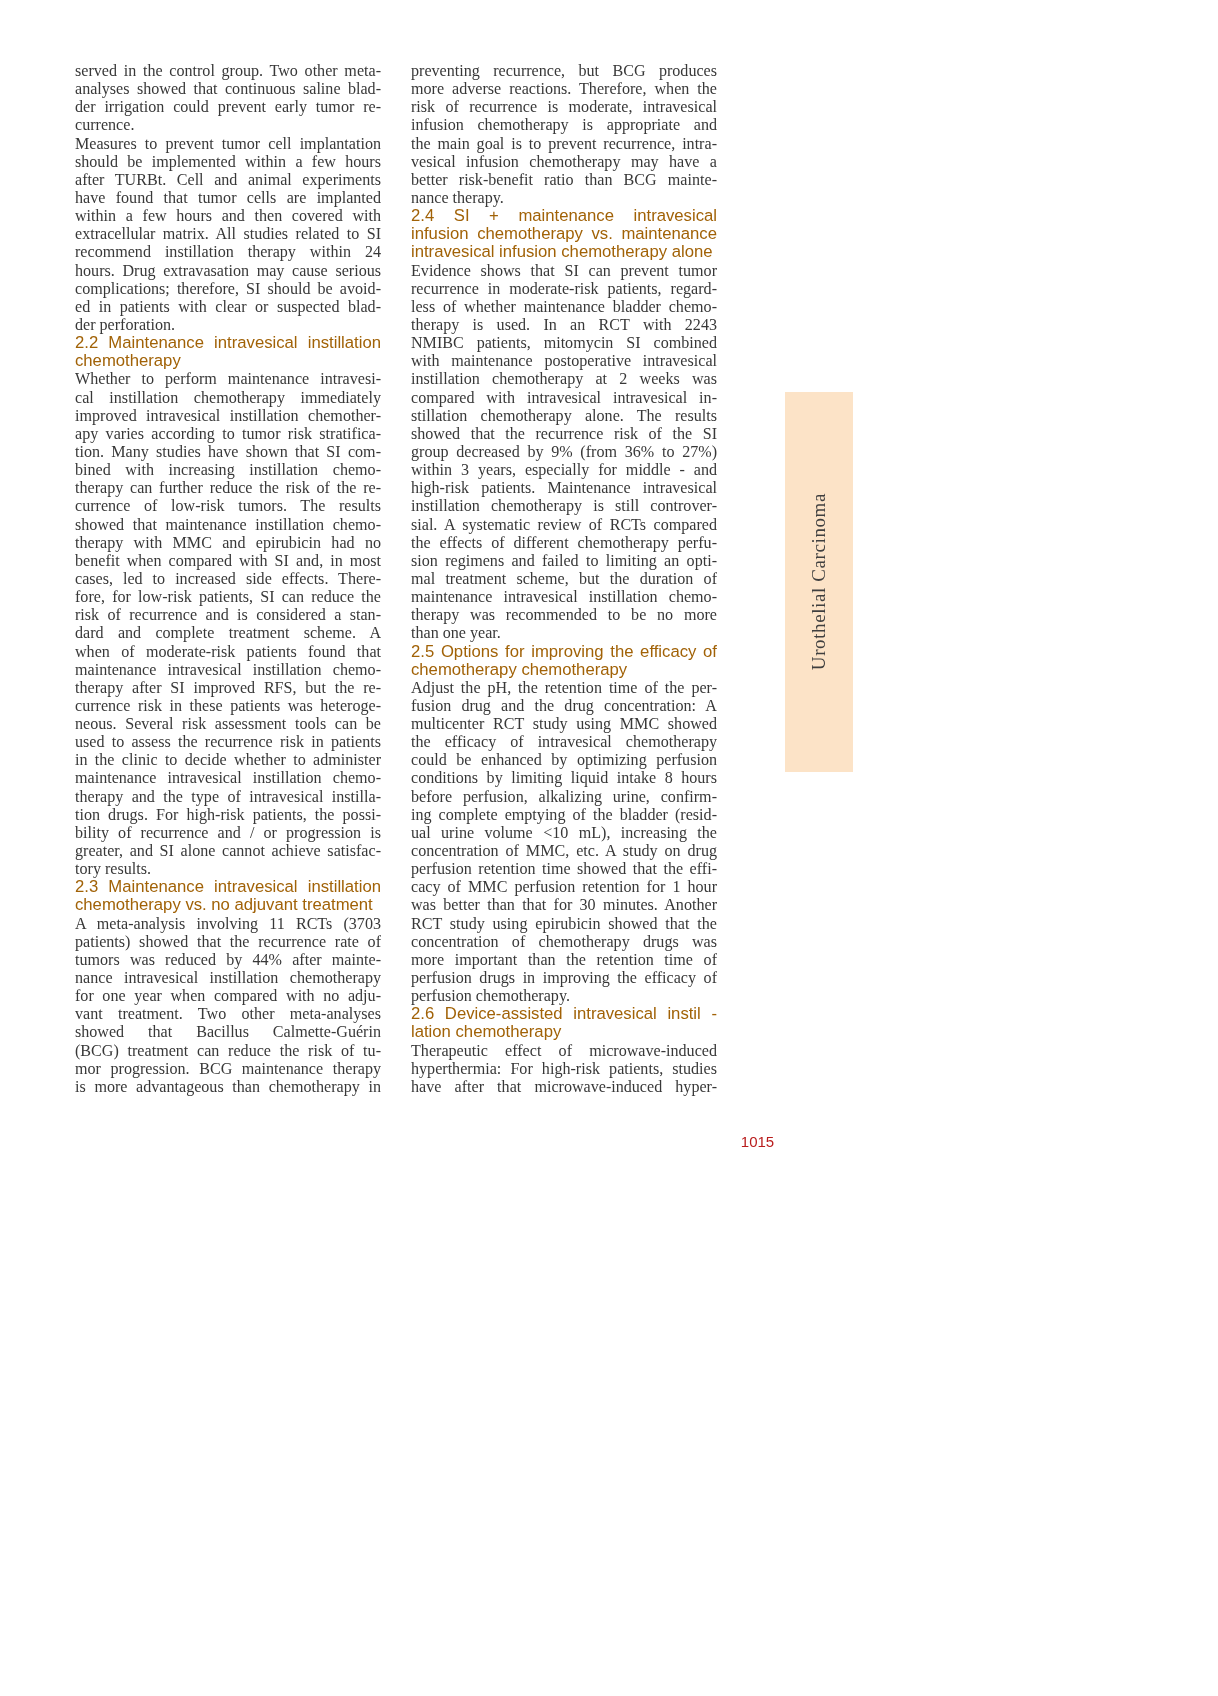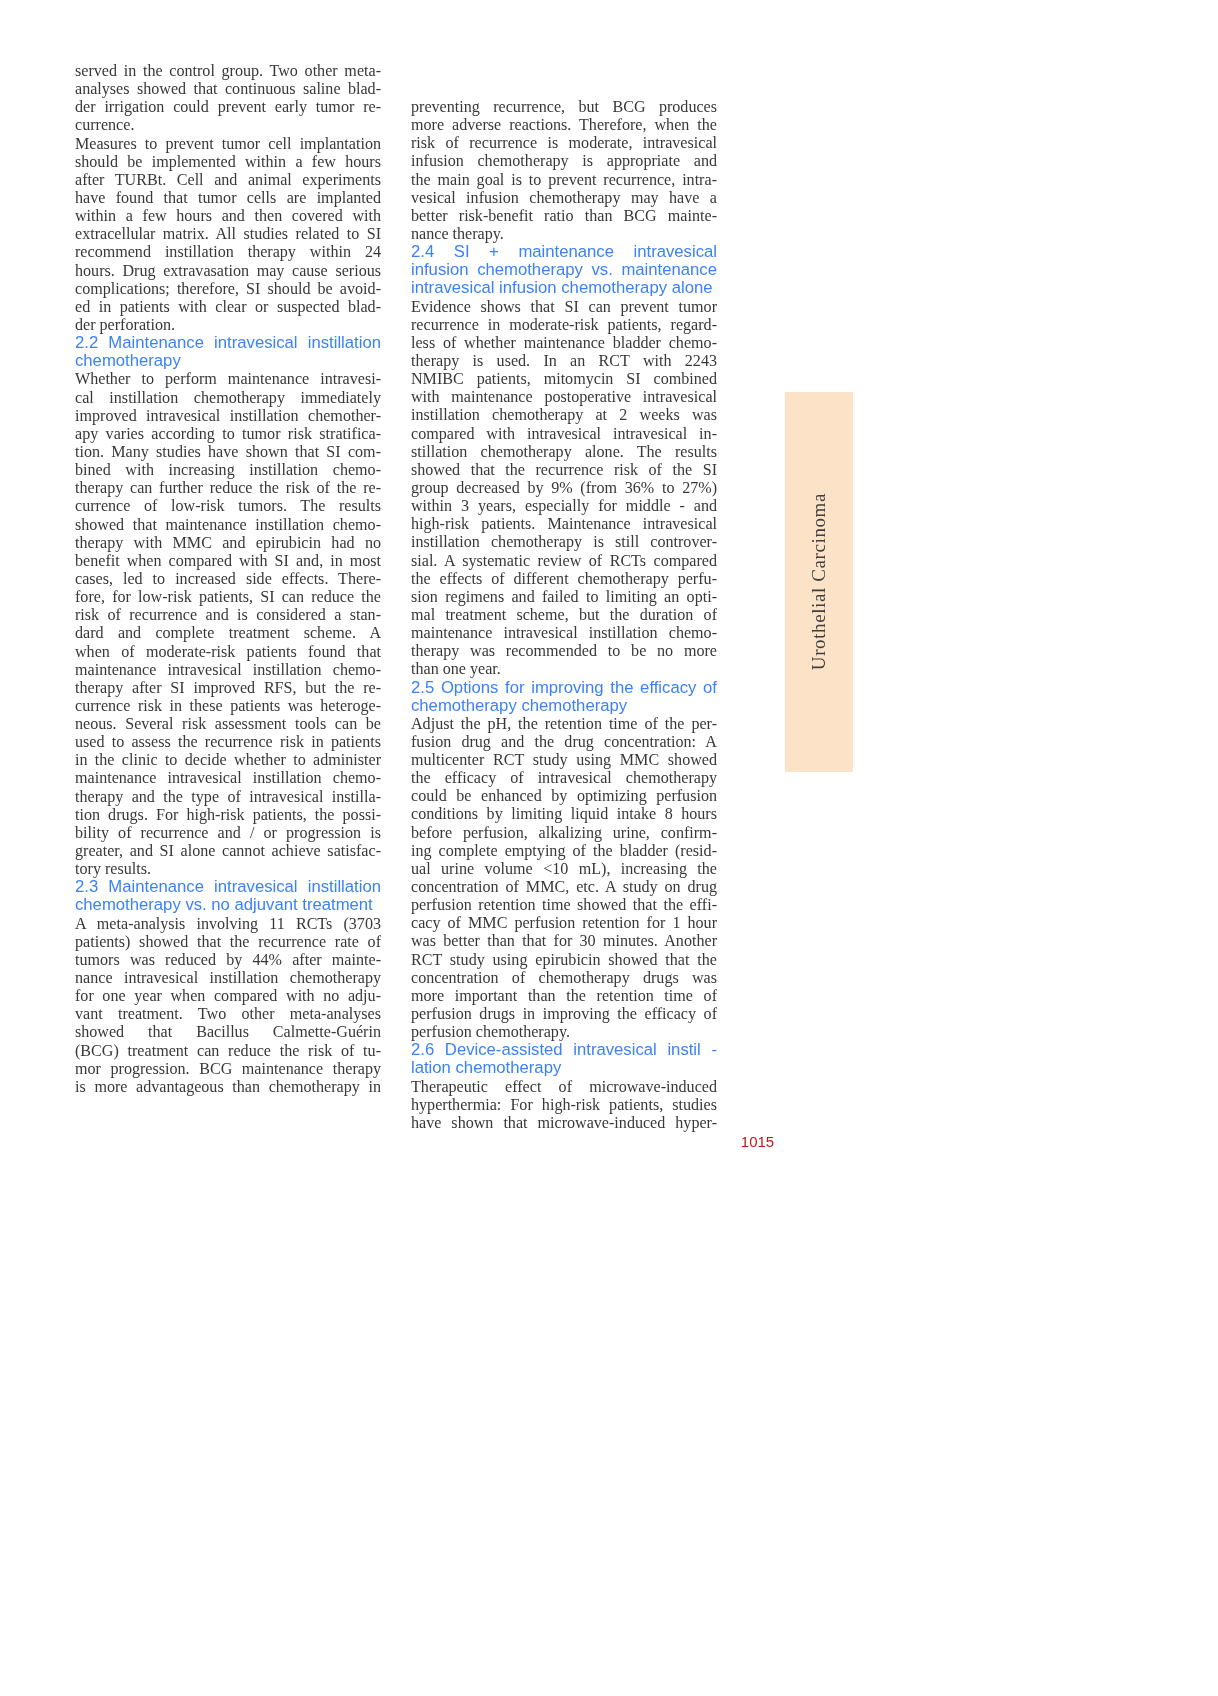--- a/index.html
+++ b/index.html
@@ -3,30 +3,30 @@
 <meta charset="utf-8">
 <style>
   html,body { margin:0; padding:0; background:#ffffff; }
   .page {
     position:relative; width:1010px; height:1696px;
     background:#ffffff; overflow:hidden;
     font-family:"Liberation Serif", serif;
   }
   .column { position:absolute; top:62px; width:306px; }
   .col-left  { left:75px; }
-  .col-right { left:411px;margin-top:36px; }
+  .col-right { left:411px; }
   .line {
     font-size:16.1px; line-height:18.15px; height:18.15px;
     color:#383838; text-align:justify; text-align-last:left;
     overflow:hidden;
   }
   .line.j { text-align-last:justify; }
   .line.head {
     font-family:"Liberation Sans", sans-serif;
-    font-size:16.7px; color:#3b82f6;
+    font-size:16.7px; color:#a16207;
   }
   .sidebar-tab {
     position:absolute; left:785px; top:392px; width:68px; height:380px;
     display:flex; align-items:center; justify-content:center;
   }
   .sidebar-tab .vtext {
     writing-mode:vertical-rl; transform:rotate(180deg);
     font-family:"Liberation Serif", serif; font-size:19px;
     color:#3f3f3f; letter-spacing:0.6px; white-space:nowrap;
   }
@@ -151,21 +151,21 @@
       <div class="line j">was better than that for 30 minutes. Another</div>
       <div class="line j">RCT study using epirubicin showed that the</div>
       <div class="line j">concentration of chemotherapy drugs was</div>
       <div class="line j">more important than the retention time of</div>
       <div class="line j">perfusion drugs in improving the efficacy of</div>
       <div class="line">perfusion chemotherapy.</div>
       <div class="line head j">2.6 Device-assisted intravesical instil -</div>
       <div class="line head">lation chemotherapy</div>
       <div class="line j">Therapeutic effect of microwave-induced</div>
       <div class="line j">hyperthermia: For high-risk patients, studies</div>
-      <div class="line j">have shown that microwave-induced hyper-</div>
+      <div class="line j">have after that microwave-induced hyper-</div>
     </div>
 
   <div class="sidebar-tab" style="background: rgb(252, 227, 199);">
     <span class="vtext">Urothelial Carcinoma</span>
   </div>
 
   <div class="page-number">1015</div>
 
 </div>
 

